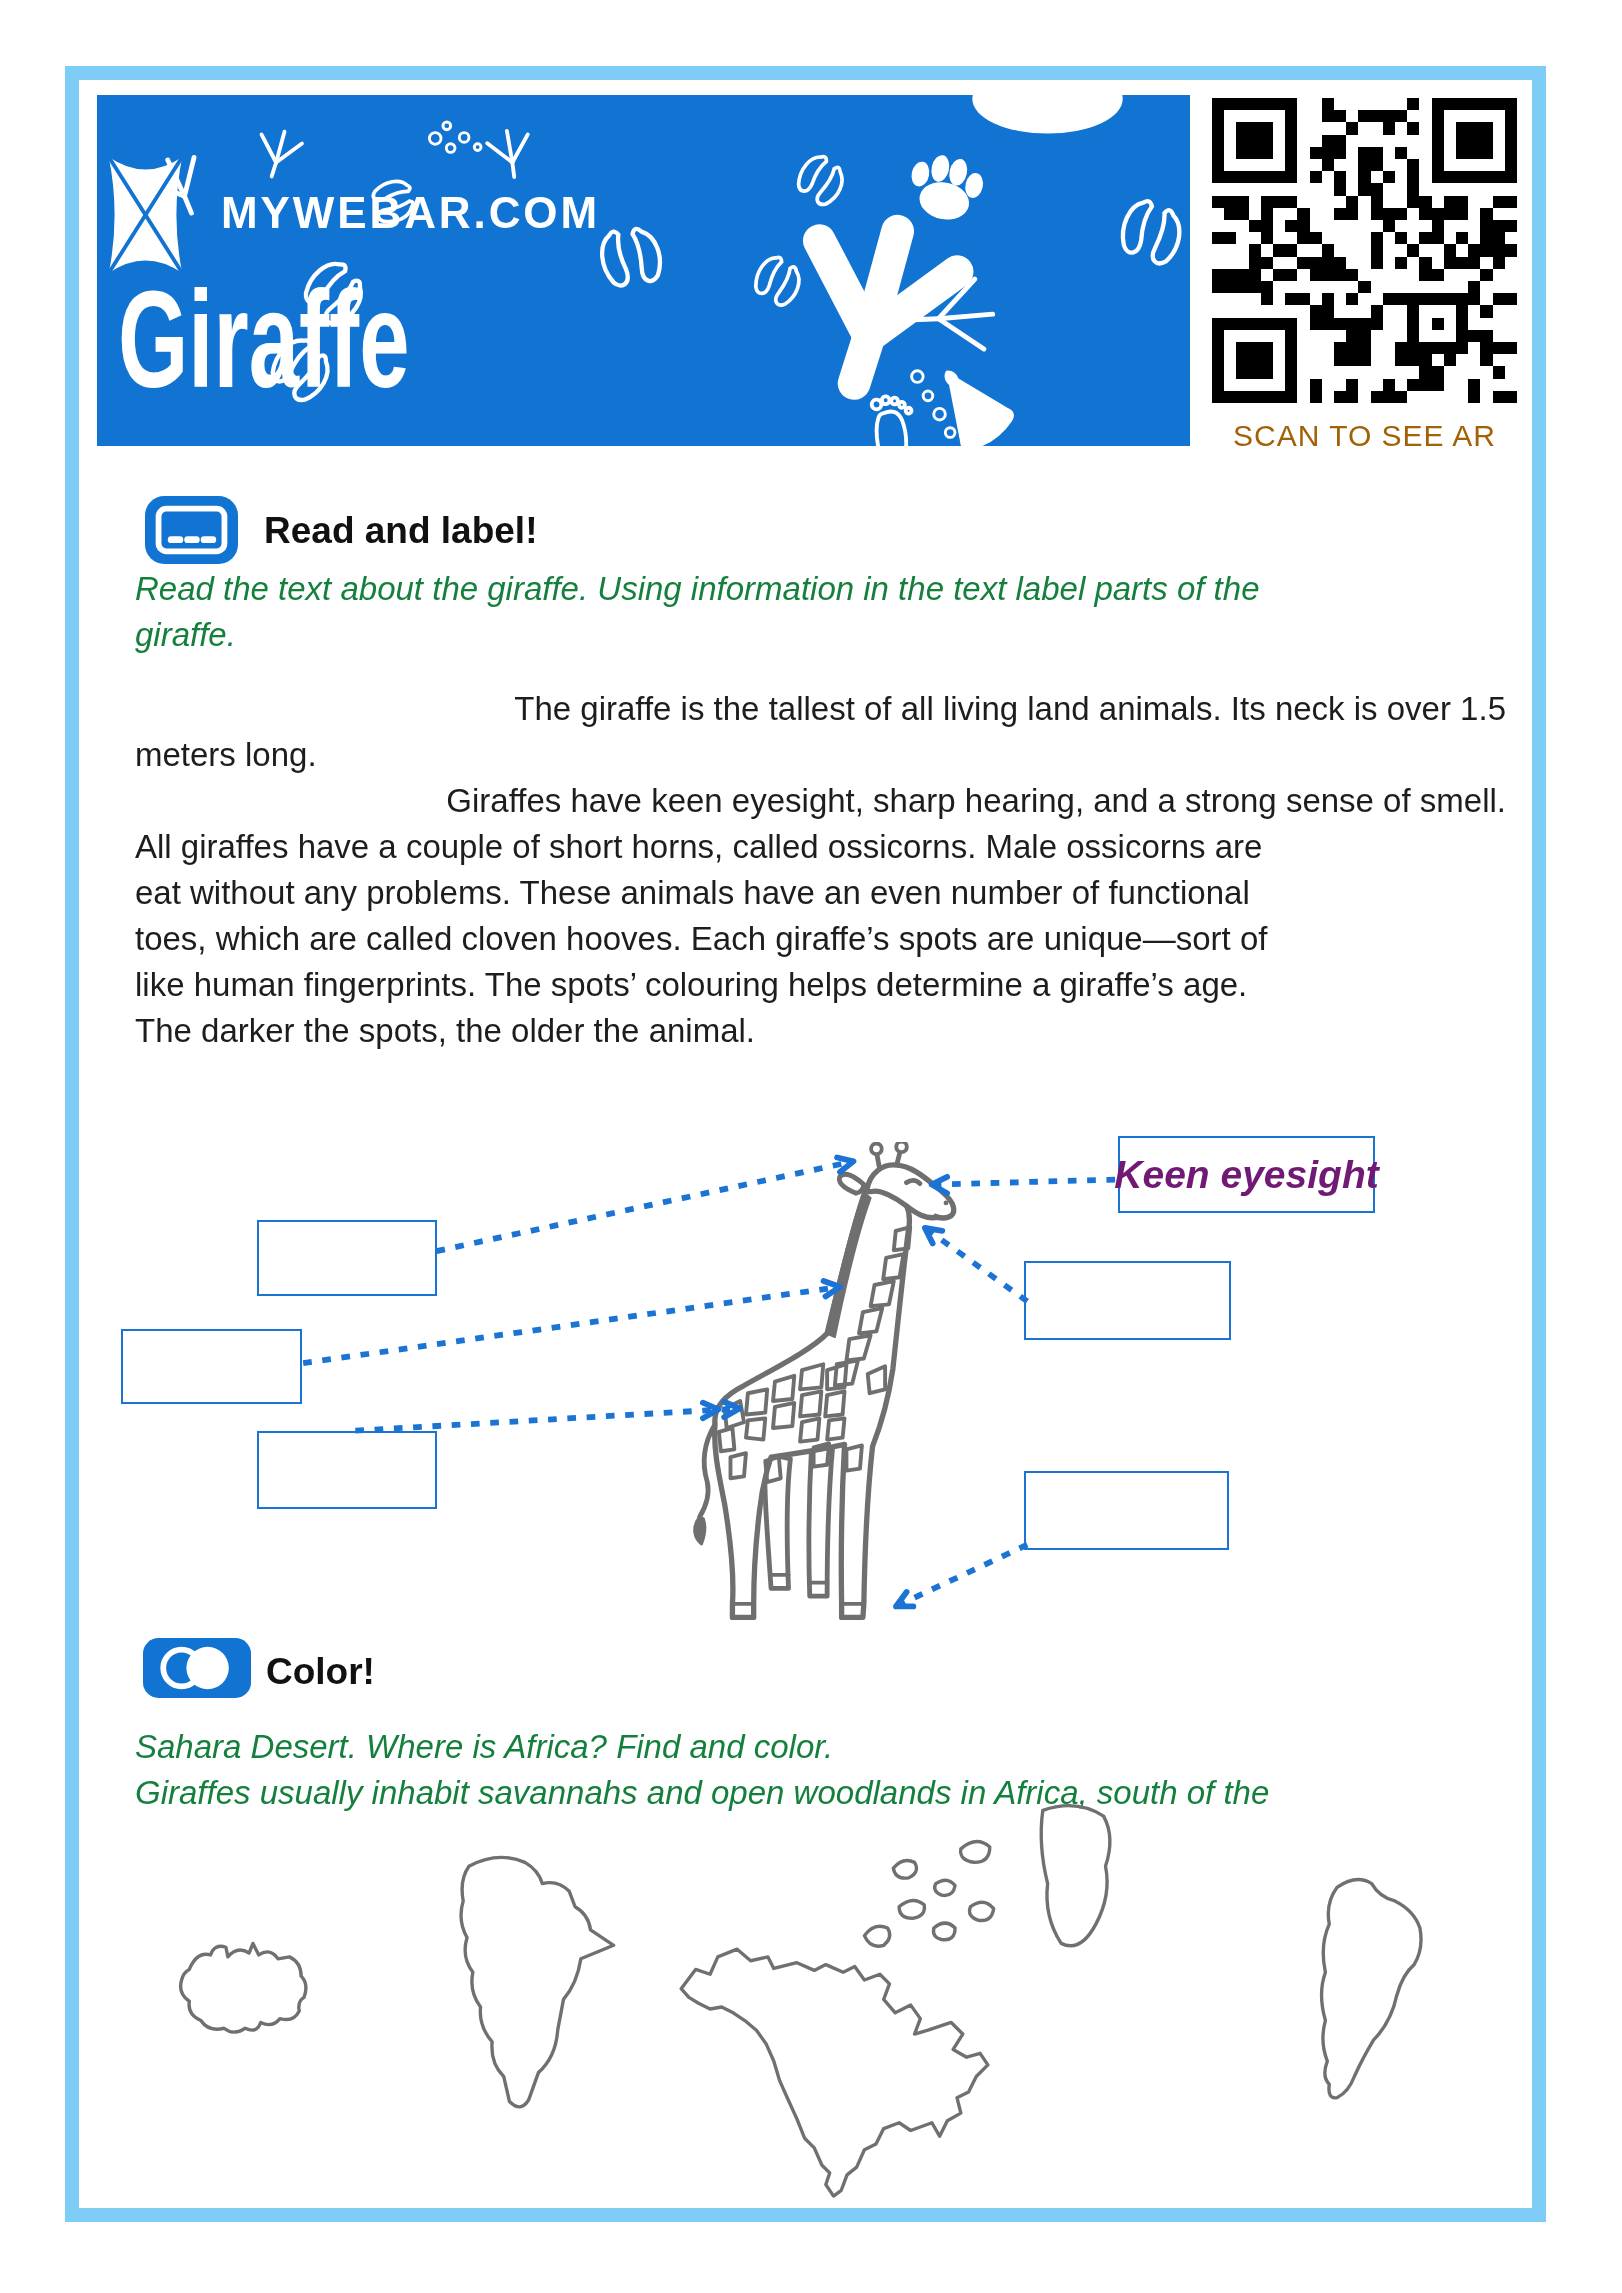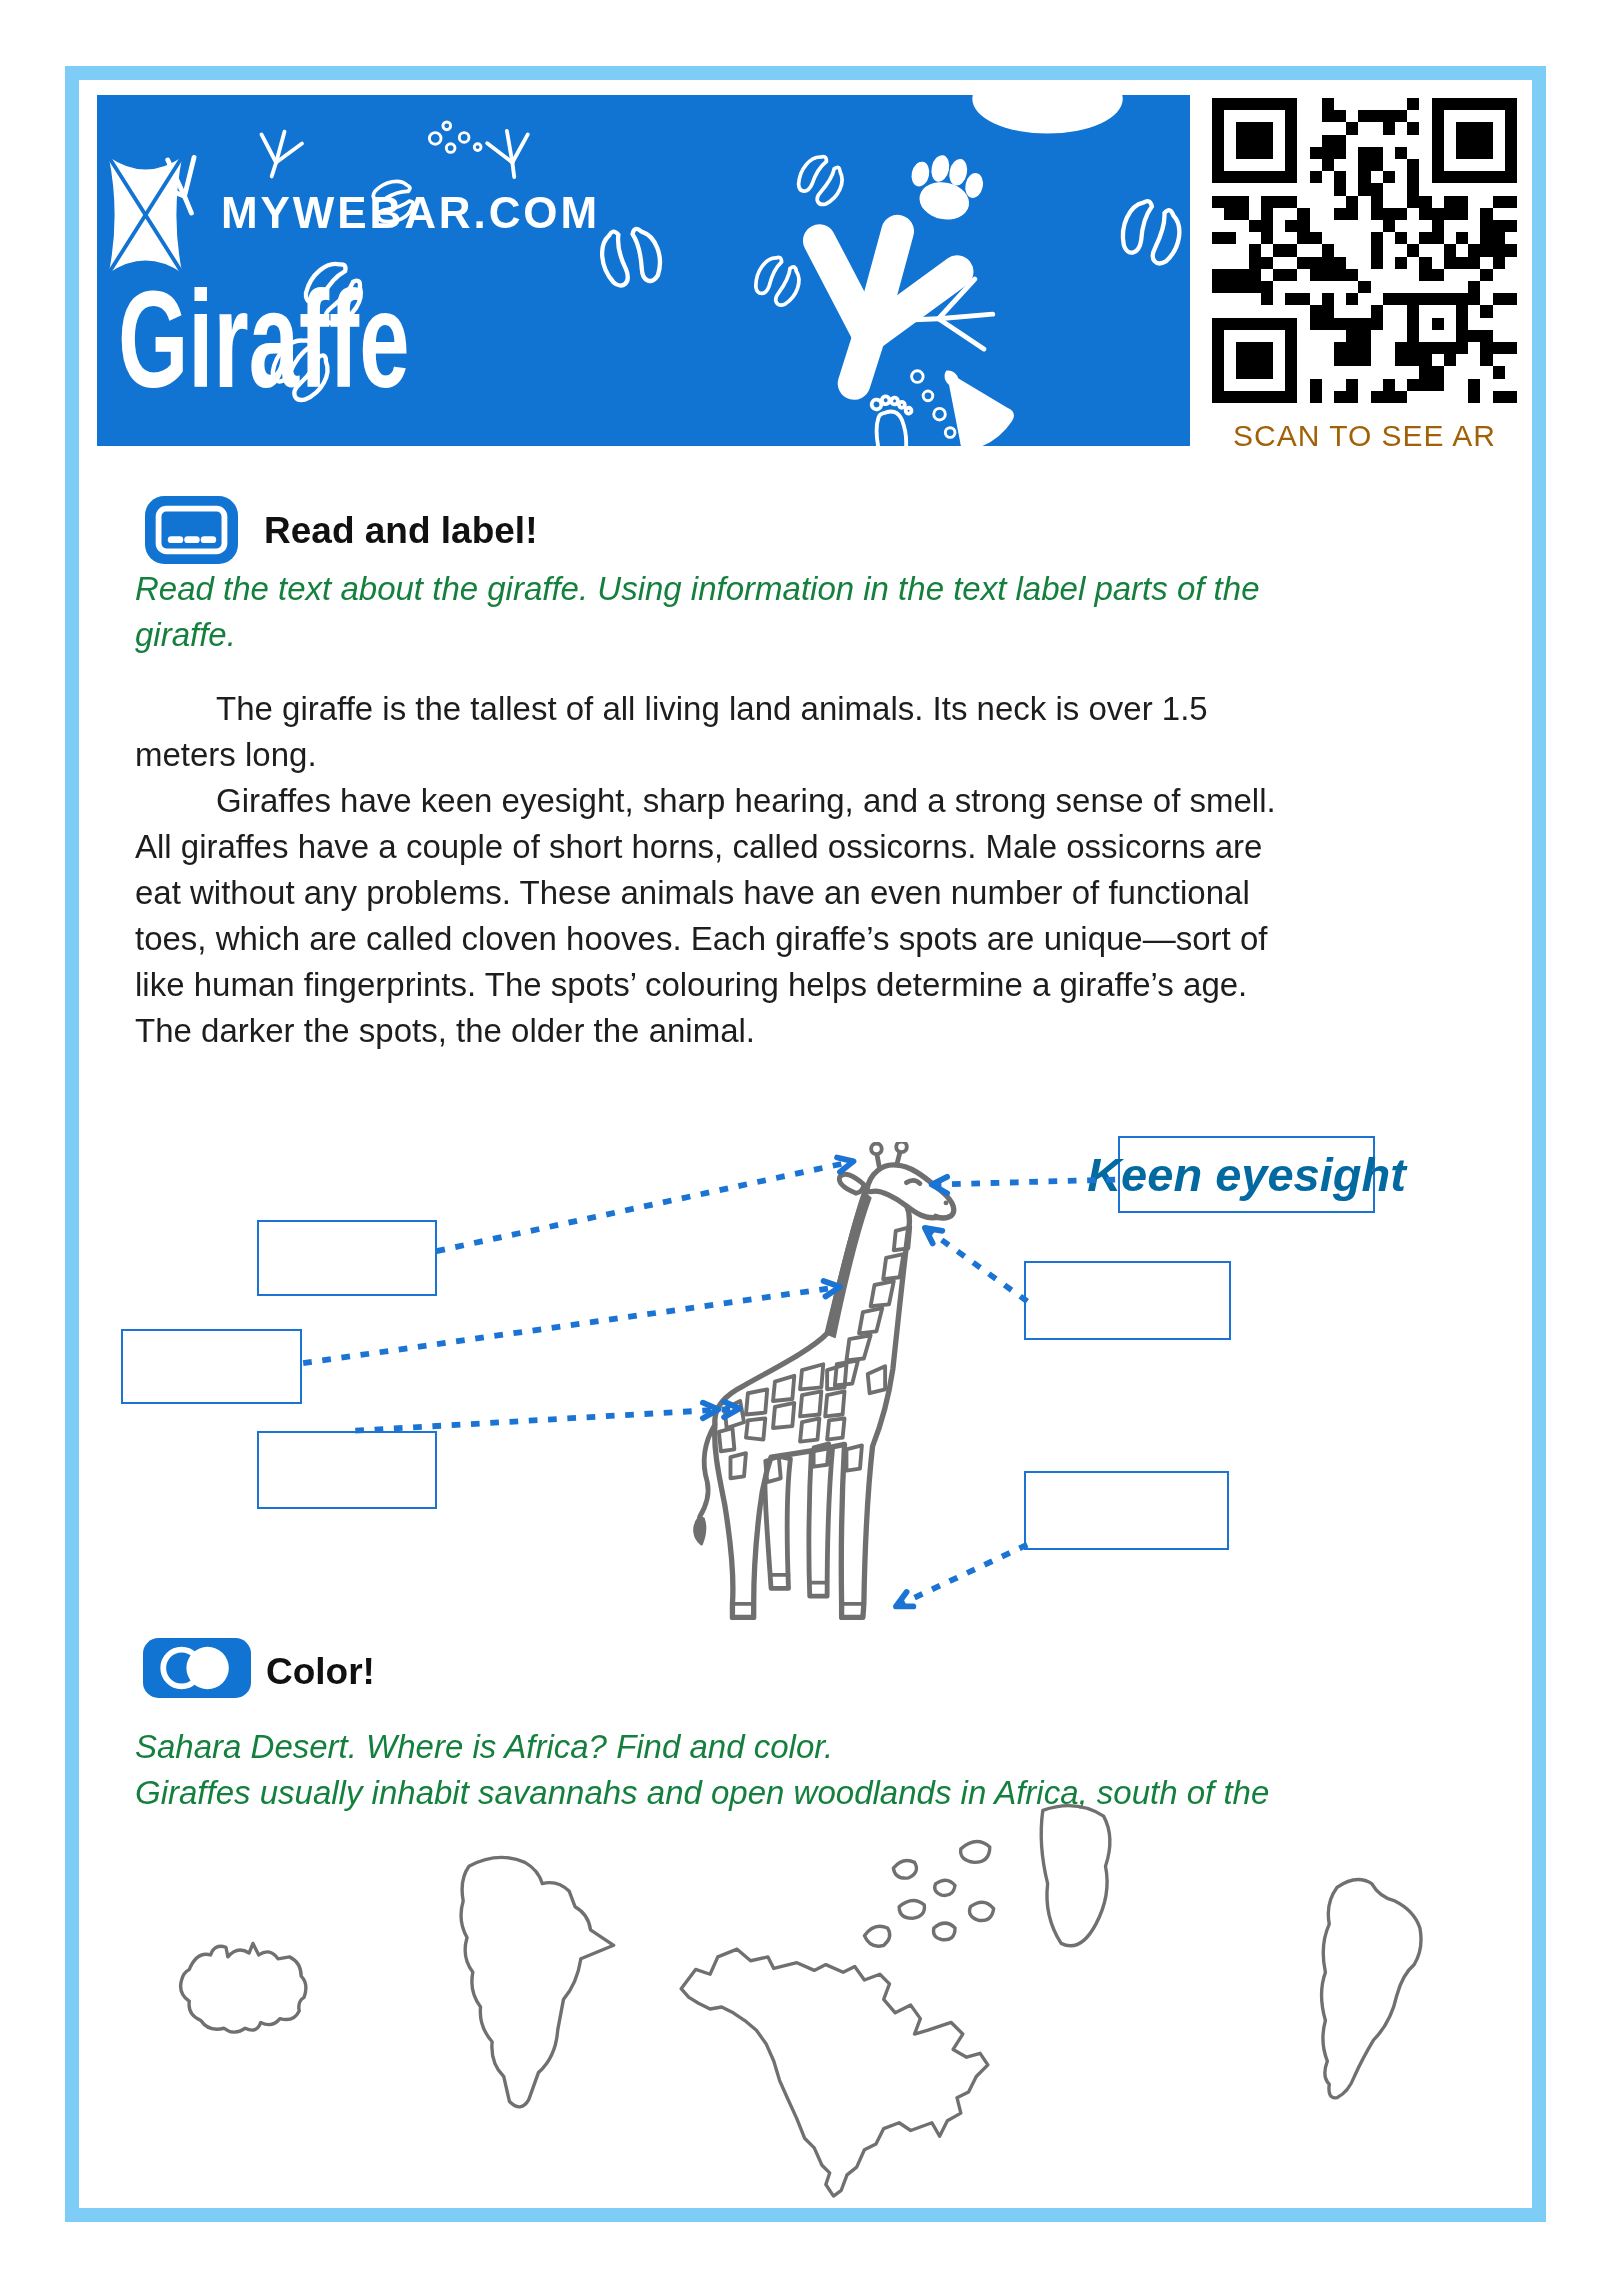--- a/index.html
+++ b/index.html
@@ -20,25 +20,25 @@
   #qr{position:absolute;left:1212px;top:98px;width:305px;height:305px;}
   #qr-caption{position:absolute;left:1212px;top:419px;width:305px;text-align:center;
               font-size:30px;letter-spacing:1px;color:#a16207;}
   
   .sec-icon{position:absolute;}
   .sec-heading{position:absolute;font-size:37px;font-weight:bold;color:#111;}
   .instr{position:absolute;left:135px;width:1371px;font-style:italic;font-size:33px;
          line-height:46px;color:#15803d;}
   .line{height:46px;white-space:nowrap;}
   #article{position:absolute;left:135px;top:686px;width:1371px;font-size:33px;line-height:46px;color:#1d1d1d;}
-  .indent{padding-left:81px;}
+  .indent{padding-left:81px;text-align:right;}
   
   .box{position:absolute;border:2.9px solid #1b74d3;background:#fff;box-sizing:border-box;}
   #keen-box{display:flex;align-items:center;justify-content:center;}
-  #keen-box span{font-size:47px;font-weight:bold;font-style:italic;color:#0369a1;white-space:nowrap;}
+  #keen-box span{font-size:39px;font-weight:bold;font-style:italic;color:#701a75;white-space:nowrap;}
   svg{display:block;}
 </style>
 </head>
 <body>
 
 <div id="page">
 
   <div id="frame"></div>
 
   <div id="banner">

